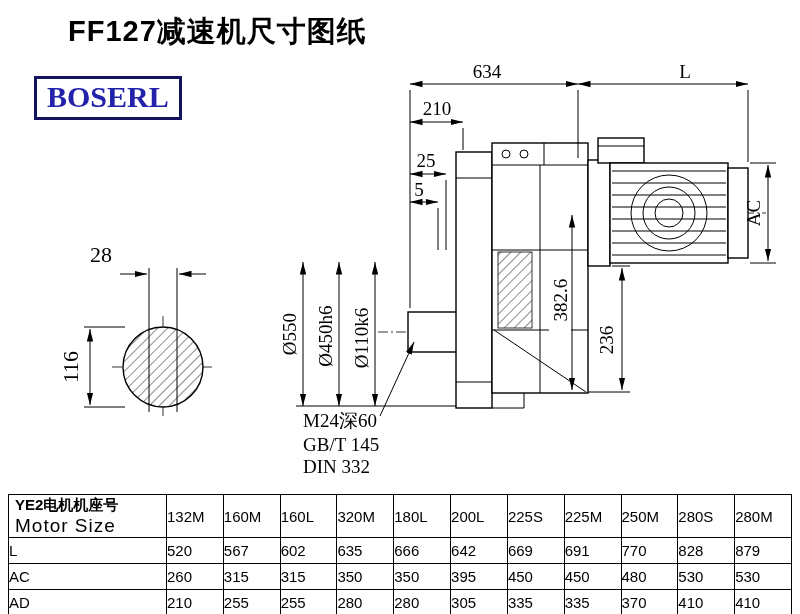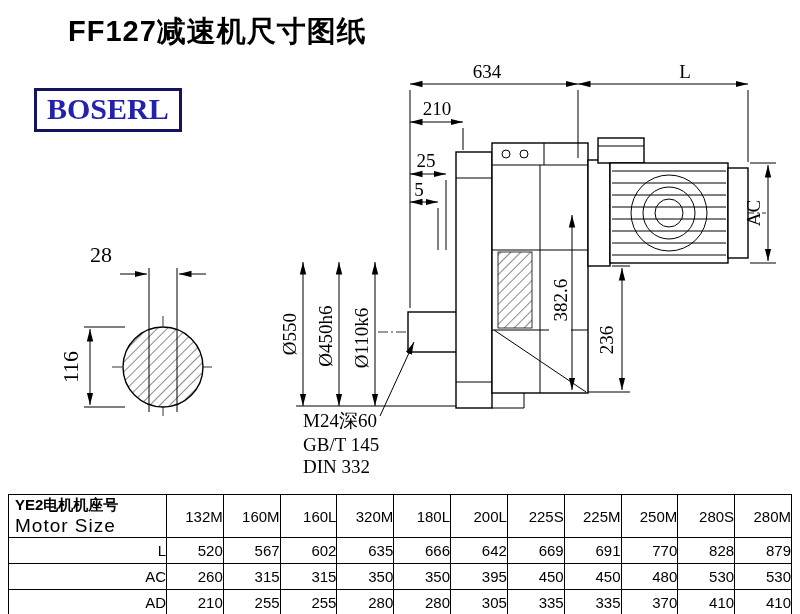--- a/index.html
+++ b/index.html
@@ -1,32 +1,32 @@
 <!DOCTYPE html>
 <html><head>
 <meta charset="utf-8">
 <style>
   html,body{margin:0;padding:0;background:#fff;}
   .page{position:relative;width:800px;height:614px;background:#fff;overflow:hidden;
         font-family:"Liberation Sans",sans-serif;color:#000;}
   .title{position:absolute;left:36px;top:12px;font-size:29px;font-weight:bold;
          font-family:"Liberation Sans",sans-serif;letter-spacing:1px;margin-left:32px;}
-  .brand-box{position:absolute;left:34px;top:88px;border:3px solid #14145e;background:#fff;
+  .brand-box{position:absolute;left:34px;top:76px;border:3px solid #14145e;background:#fff;
              padding:1px 10px 3px 10px;}
   .brand-box span{font-family:"Liberation Serif",serif;font-size:30px;font-weight:bold;color:#2222aa;}
   svg{position:absolute;left:0;top:0;}
   .ol{fill:#fff;stroke:#000;stroke-width:1.4;}
   .thin{stroke:#000;stroke-width:1;fill:none;}
   .dim{stroke:#000;stroke-width:1;fill:none;}
   .cl{stroke:#000;stroke-width:0.8;fill:none;stroke-dasharray:10 3 2 3;}
   text.d{font-family:"Liberation Serif",serif;font-size:19px;fill:#000;}
   text.big{font-size:22px;}
   .size-table{position:absolute;left:8px;top:494px;width:784px;border-collapse:collapse;
               table-layout:fixed;font-size:15px;}
-  .size-table th,.size-table td{border:1px solid #000;text-align:right;padding:0;
+  .size-table th,.size-table td{border:1px solid #000;text-align:left;padding:0;
               font-weight:normal;height:25px;background:#fff;}
   .size-table tr.hdr th{height:42px;}
   .size-table .first{text-align:left;padding-left:6px;}
   .size-table .cn{font-size:15px;font-weight:bold;}
   .size-table .en{font-size:19px;letter-spacing:1px;}
 </style>
 </head>
 <body>
 
 <div class="page">

